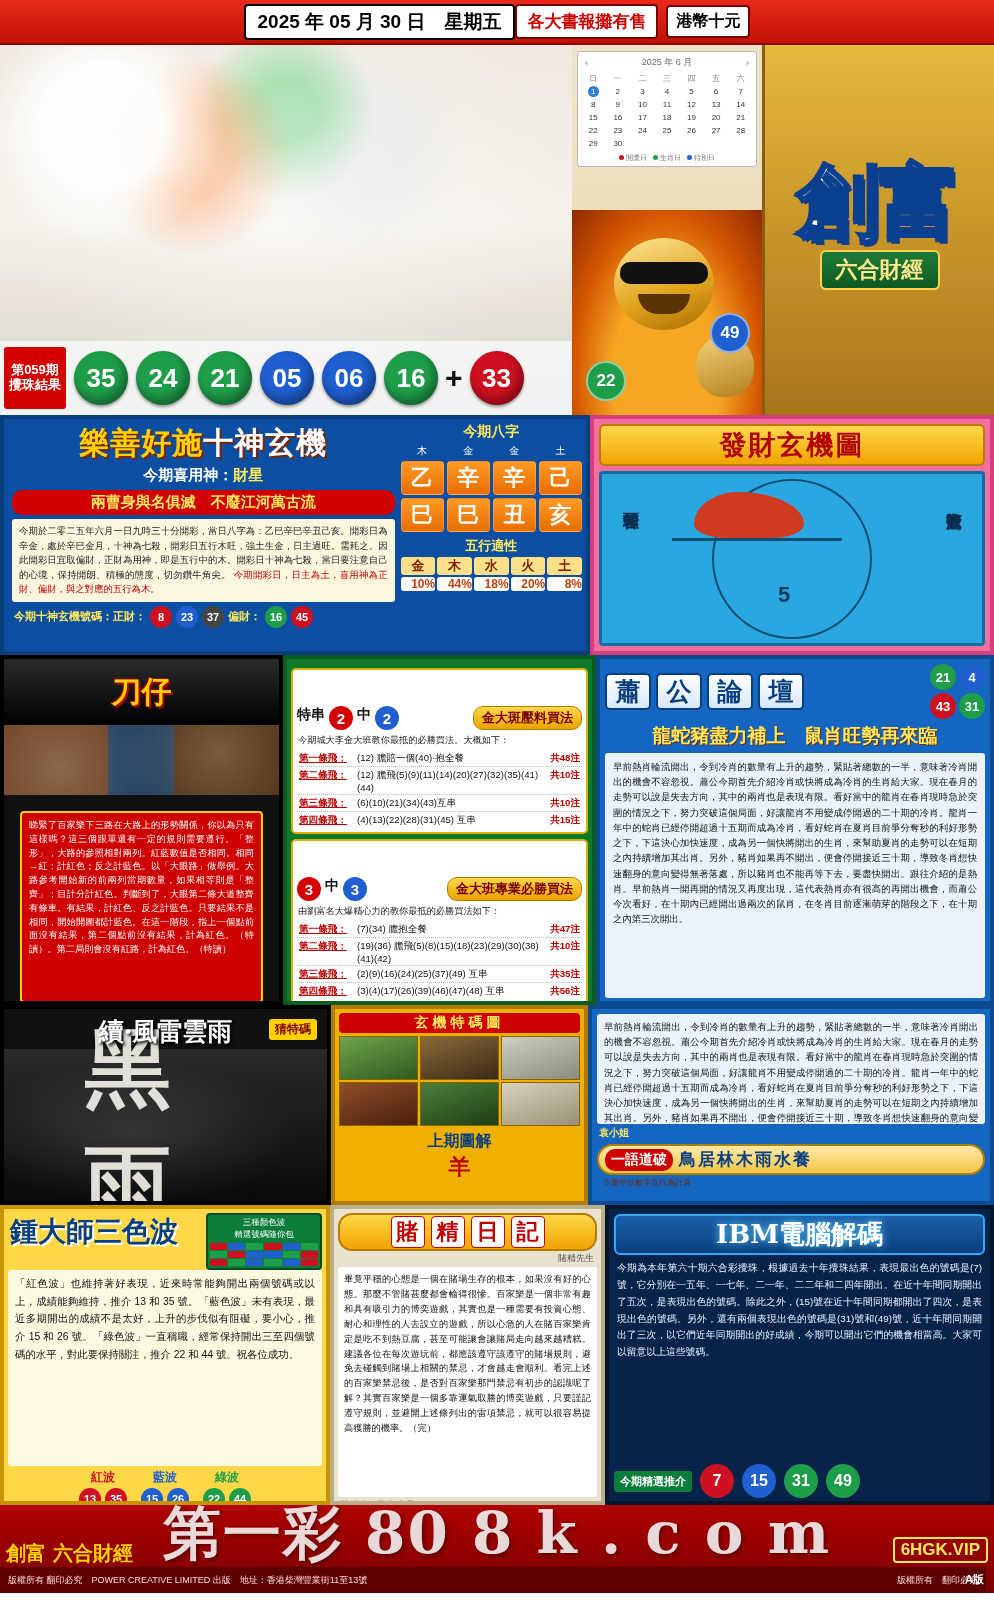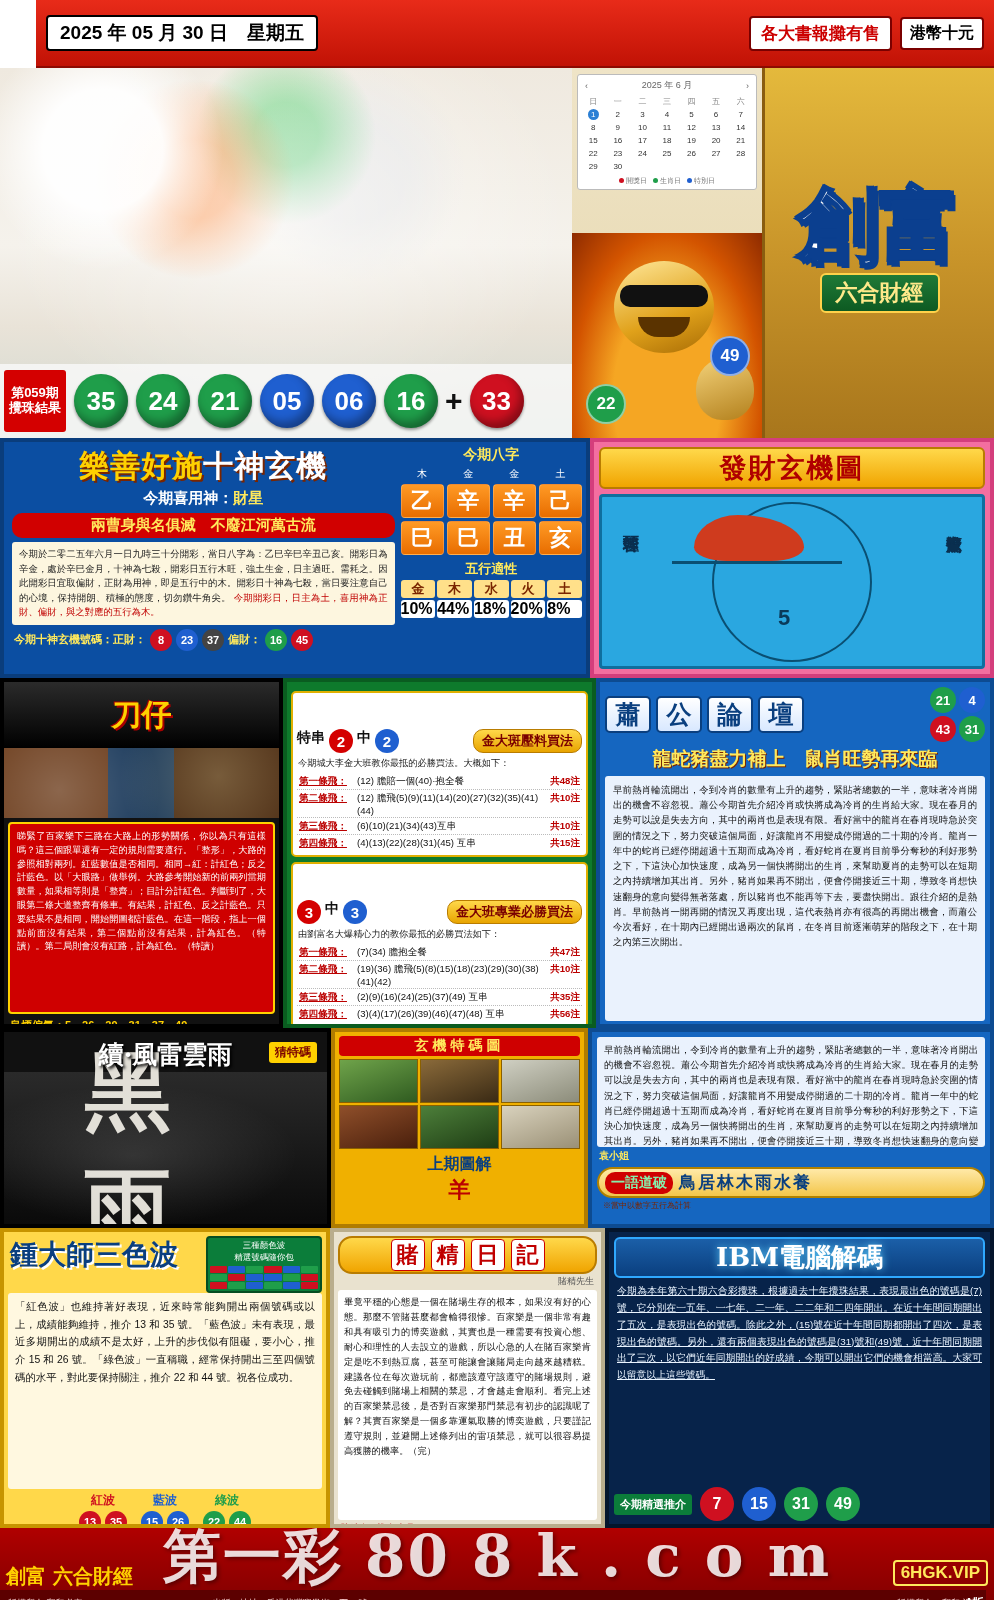--- a/index.html
+++ b/index.html
@@ -7,23 +7,23 @@
     width: 994px; height: 1600px;
     font-family: "Liberation Sans", sans-serif;
     background: #d8d8d8;
     overflow: hidden;
     position: relative;
   }
   .page { width: 994px; height: 1600px; position: relative; background: #ffffff; }
 
   
   .header {
-    height: 68px; background: linear-gradient(180deg,#e82b19,#c11205);
-    display: flex; align-items: center; justify-content: space-between;
-    padding: 0 10px; border-bottom: 2px solid #8d0a02; margin-left: 36px;
+    height: 45px; background: linear-gradient(180deg,#e82b19,#c11205);
+    display: flex; align-items: center; justify-content: center;
+    padding: 0 10px; border-bottom: 2px solid #8d0a02;
   }
   .date-box {
     background: #fff; border: 2px solid #000; border-radius: 4px;
     font-size: 19px; font-weight: bold; padding: 3px 12px; color: #000;
   }
   .hdr-right { display: flex; align-items: center; gap: 8px; }
   .hdr-sale {
     background: #fff; color: #c00; border: 2px solid #7a0000; border-radius: 4px;
     font-size: 17px; font-weight: bold; padding: 4px 10px;
   }
@@ -160,21 +160,21 @@
   .bz-grid { display:grid; grid-template-columns: repeat(4,1fr); gap:3px; margin-top:3px; }
   .bz-el { text-align:center; font-size:10px; color:#fff; }
   .bz-cell {
     background: linear-gradient(180deg,#ff9a25,#e86d00); color:#fff; font-weight:bold;
     font-size: 22px; text-align:center; border-radius:4px; border:1px solid #fff3; padding:1px 0;
     font-family:"DejaVu Serif", serif;
   }
   .wx-title { text-align:center; color:#ffe95c; font-weight:bold; font-size:13px; margin-top:5px; }
   .wx-grid { display:grid; grid-template-columns: repeat(5,1fr); gap:2px; margin-top:2px; }
   .wx-n { background:#ffe08a; color:#7a2500; font-weight:bold; font-size:13px; text-align:center; border-radius:3px; }
-  .wx-v { background:#fff; color:#000000; font-weight:bold; font-size:16px; text-align:left; border-radius:3px; }
+  .wx-v { background:#fff; color:#c2410c; font-weight:bold; font-size:12px; text-align:right; border-radius:3px; }
 
   .pnlA2 { width: 404px; background: #f46ea0; border: 4px solid #d43e7c; padding: 5px; }
   .a2-head {
     background: linear-gradient(180deg,#ffd84a,#f0a400); border:2px solid #b97c00; border-radius:6px;
     text-align:center; font-family:"DejaVu Serif",serif; font-weight:bold; font-size:27px; color:#b00000;
     padding: 1px 0; letter-spacing:2px;
   }
   .a2-canvas {
     margin-top:5px; height: 175px; background:#2aa7e0; border:3px solid #0f6f9e; border-radius:4px;
     position: relative;
@@ -210,21 +210,21 @@
     height: 70px; background:
       linear-gradient(90deg,#6b3b1a 0 38%, #1d3b5c 38% 62%, #4a2a12 62% 100%);
     position:relative;
   }
   .b1-photo:after {
     content:""; position:absolute; inset:0;
     background: radial-gradient(circle at 20% 60%, rgba(255,255,255,.22), transparent 45%),
                 radial-gradient(circle at 78% 40%, rgba(255,240,180,.25), transparent 45%);
   }
   .b1-text {
-    margin: 4px; background: #cf0000; border:2px solid #ffd100; border-radius:4px;
+    margin: 16px; background: #cf0000; border:2px solid #ffd100; border-radius:4px;
     color:#fff; font-size:9.2px; line-height:1.5; padding:6px 7px; text-align:justify; height: 192px;
   }
   .b1-foot { color:#ffd100; font-weight:bold; font-size:11px; margin-top:4px; }
 
   .pnlB2 { width: 313px; background:#0e7a2c; border:4px solid #0a5c20; padding:4px; }
   .b2-head {
     background: linear-gradient(180deg,#fff6cf,#ffe07a); border:2px solid #c08a00; border-radius:5px;
     text-align:center; font-family:"DejaVu Serif",serif; font-weight:bold; font-size:25px; color:#0b6b24;
     letter-spacing:1px;
   }
@@ -306,21 +306,21 @@
     background:#eaf2fd; color:#111; font-size:9.4px; line-height:1.62; padding:5px 7px;
     border-radius:3px; height: 110px; text-align:justify; overflow:hidden;
   }
   .c3-name { font-size:10px; color:#ffe95c; font-weight:bold; padding:2px 2px 1px; }
   .c3-strip {
     margin-top:3px; background: linear-gradient(180deg,#ffe9a8,#f3c64a);
     border:2px solid #b08100; border-radius:16px; display:flex; align-items:center;
     padding:2px 6px; gap:6px;
   }
   .c3-strip .l {
-    background:#cf0000; color:#86efac; font-weight:bold; font-size:14px;
+    background:#cf0000; color:#ffffff; font-weight:bold; font-size:14px;
     padding:2px 6px; border-radius:10px; white-space:nowrap;
   }
   .c3-strip .m { color:#0a3f7f; font-weight:bold; font-size:17px; letter-spacing:2px; font-family:"DejaVu Serif",serif; }
   .c3-note { font-size:8px; color:#7a2500; padding:2px 6px 0; }
 
   
   .rowD { height: 300px; }
   .pnlD1 { width: 330px; background:#ffd84a; border:4px solid #c79400; padding:4px; }
   .d1-head {
     font-family:"DejaVu Serif",serif; font-weight:bold; font-size:28px; color:#0a3f7f;
@@ -358,21 +358,21 @@
   .d2-foot { font-size:9px; color:#b00; padding:2px 3px 0; font-weight:bold; }
 
   .pnlD3 { width: 389px; background:#07234a; border:4px solid #04152c; padding:5px; position:relative; }
   .d3-head {
     background: linear-gradient(180deg,#1b5fa8,#0a3f7f); border:2px solid #2fa8ff; border-radius:6px;
     text-align:center; color:#fff; font-family:"DejaVu Serif",serif; font-weight:bold; font-size:26px;
     padding:1px 0; text-shadow: 0 0 8px #5fd0ff;
   }
   .d3-body {
     margin-top:5px; color:#eaf4ff; font-size:9.8px; line-height:1.72; text-align:justify;
-    height: 200px; overflow:hidden; padding: 0 3px; text-decoration: underline;
+    height: 200px; overflow:hidden; padding: 0 3px;
   }
   .d3-foot { display:flex; align-items:center; gap:8px; margin-top:4px; }
   .d3-tag {
     background:#0b7d3a; color:#fff; font-size:11px; font-weight:bold; padding:3px 6px; border-radius:3px;
   }
 
   
   .footer {
     height: 88px; background: linear-gradient(180deg,#b00000,#7a0000);
     position: relative; overflow:hidden;

